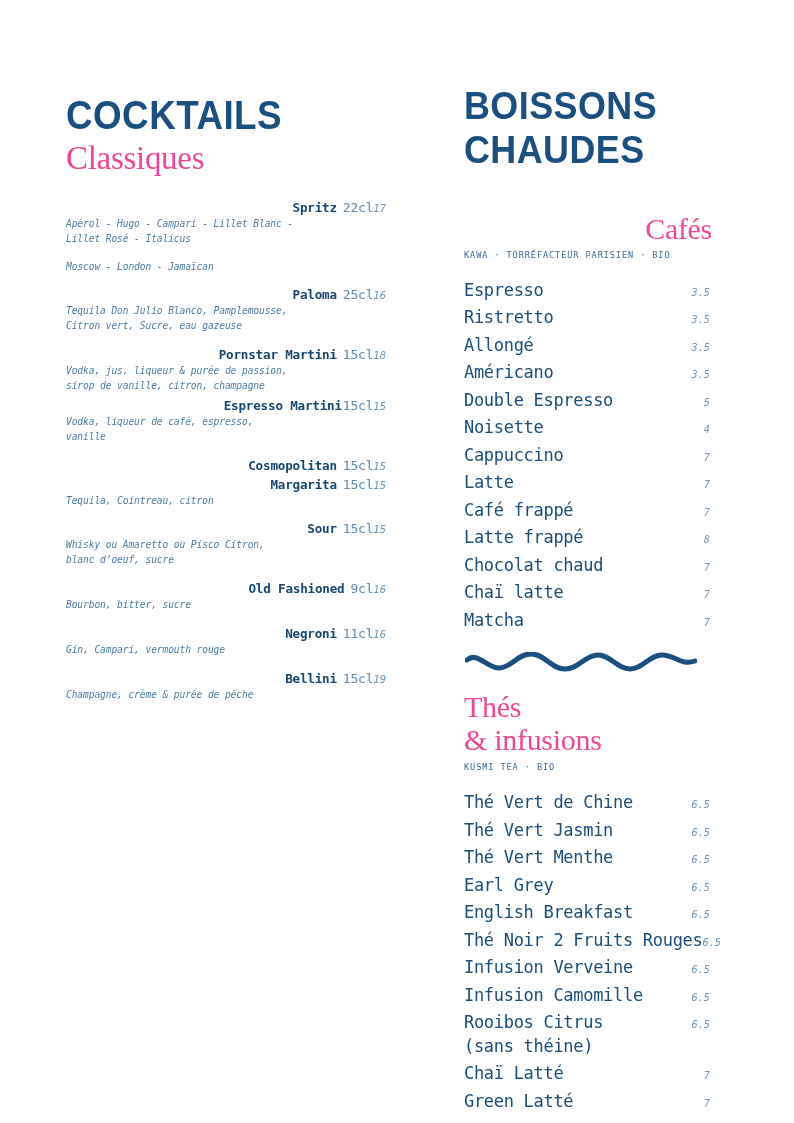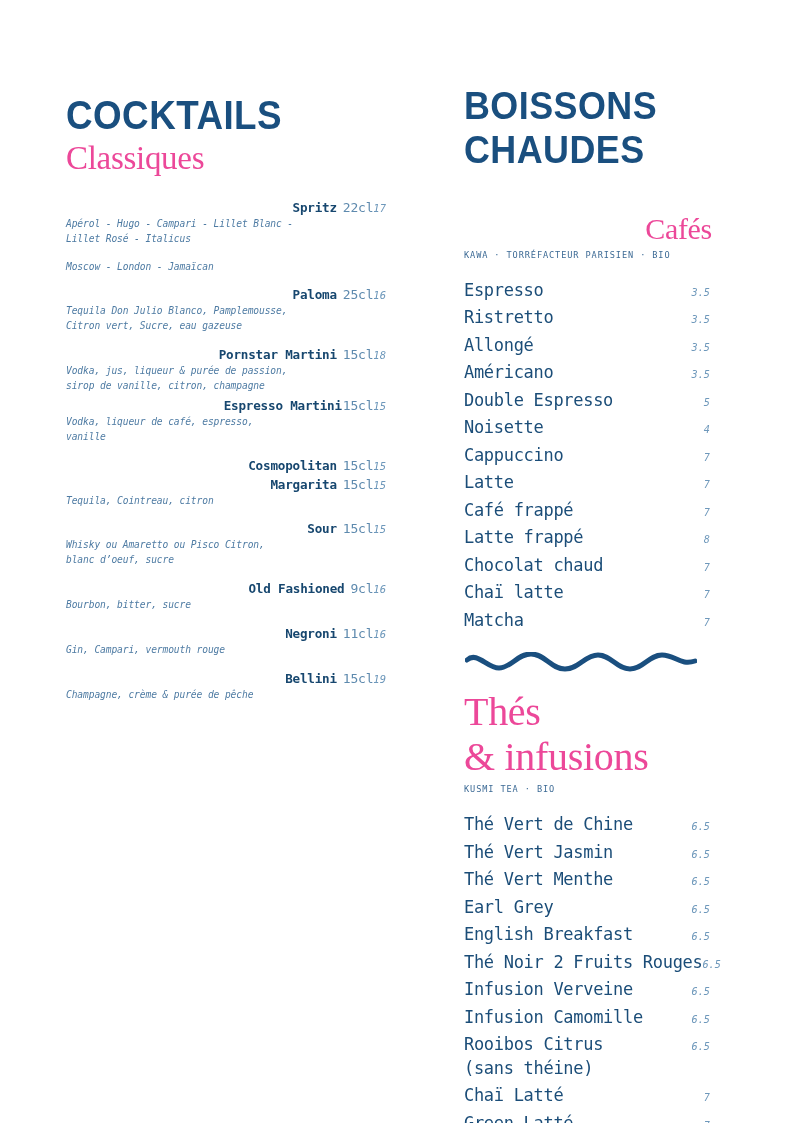--- a/index.html
+++ b/index.html
@@ -61,21 +61,21 @@
     line-height: 1.05;
     color: #ec4899;
     margin-top: 6px;
     letter-spacing: -0.3px;
   }
   .script-title.small {
     font-size: 30px;
     text-align: right;
   }
   .script-title.two-line {
-    font-size: 40px;
+    font-size: 30px;
     line-height: 1.12;
   }
 
   .sub-caption {
     font-family: "DejaVu Sans Mono", monospace;
     font-size: 8.6px;
     letter-spacing: 0.9px;
     color: #3C6A95;
     text-transform: uppercase;
     margin-top: 5px;

